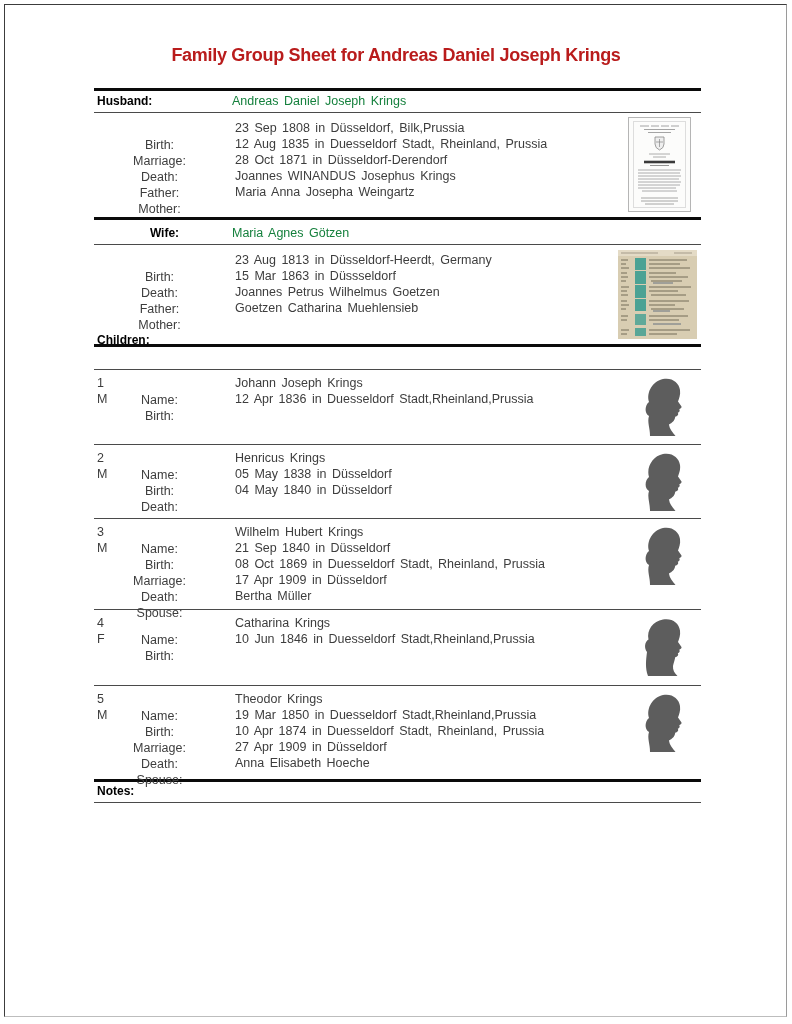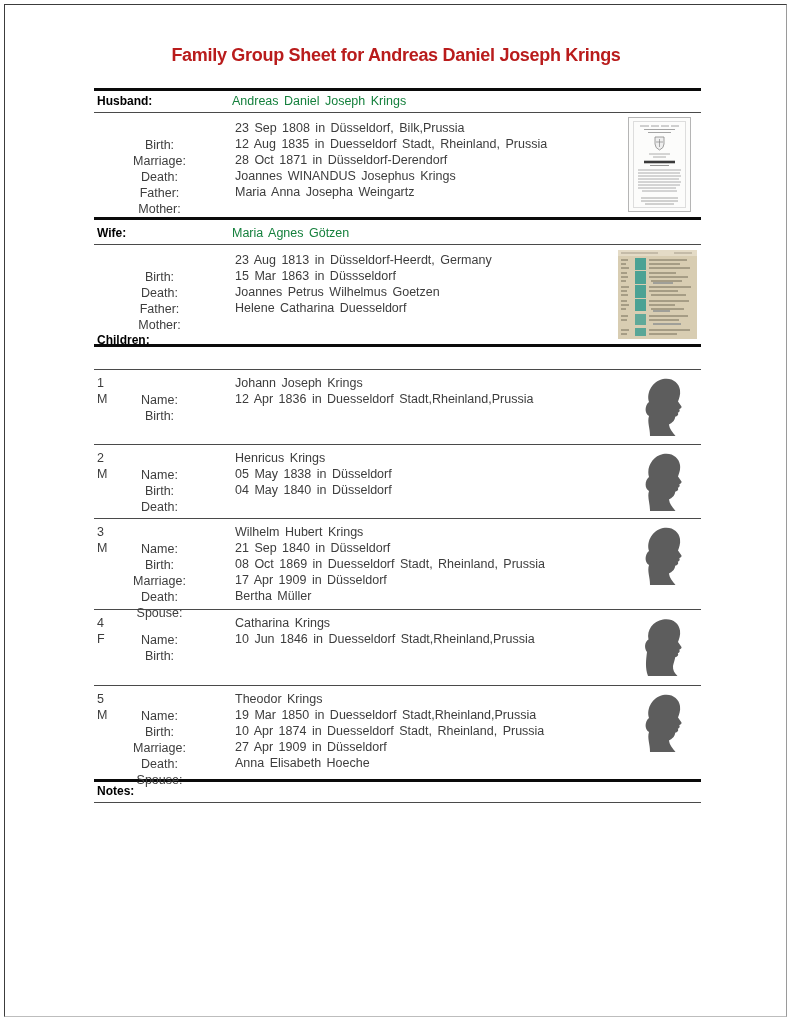--- a/index.html
+++ b/index.html
@@ -18,21 +18,21 @@
   }
   .content { position:absolute; left:94px; top:88px; width:607px; }
 
   .rule-thick { height:3px; background:#0a0a0a; }
 
   .section-head {
     position:relative; display:flex; align-items:flex-end;
     border-bottom:1px solid #4a4a4a; box-sizing:border-box;
   }
   .section-head.h-husband  { height:22px; padding-bottom:4px; }
-  .section-head.h-wife     { height:25px; padding-bottom:4px; }
+  .section-head.h-wife     { height:25px; padding-bottom:4px;text-align:center; }
   .section-head.h-children { height:21px; padding-bottom:22px; }
   .section-head.h-notes    { height:21px; padding-bottom:4px; }
   .section-label {
     padding-left:3px; width:138px; box-sizing:border-box;
     font-size:12px; font-weight:bold; color:#000;
   }
   .section-name { font-size:12.5px; color:#15803d; word-spacing:2px; }
 
   .detail-block { position:relative; box-sizing:border-box; }
   .detail-block.b-husband { height:104px; padding-top:7px; }
@@ -145,21 +145,21 @@
       <div class="detail-row">
         <div class="detail-label">Death:</div>
         <div class="detail-value">15 Mar 1863 in Düssseldorf</div>
       </div>
       <div class="detail-row">
         <div class="detail-label">Father:</div>
         <div class="detail-value">Joannes Petrus Wilhelmus Goetzen</div>
       </div>
       <div class="detail-row">
         <div class="detail-label">Mother:</div>
-        <div class="detail-value">Helene Catharina Duesseldorf</div>
+        <div class="detail-value">Goetzen Catharina Muehlensieb</div>
       </div>
       <div class="photo-register">
         <svg viewBox="0 0 79 89" xmlns="http://www.w3.org/2000/svg">
           <rect width="79" height="89" fill="#d8cdb2"></rect>
           <rect x="0" y="0" width="79" height="6" fill="#e4dbc6"></rect>
           <g stroke="#8a8171" stroke-width="0.7">
             <line x1="3" y1="3" x2="40" y2="3"></line>
               <line x1="56" y1="3" x2="74" y2="3"></line>
           </g>
           <g fill="#4ba294">

